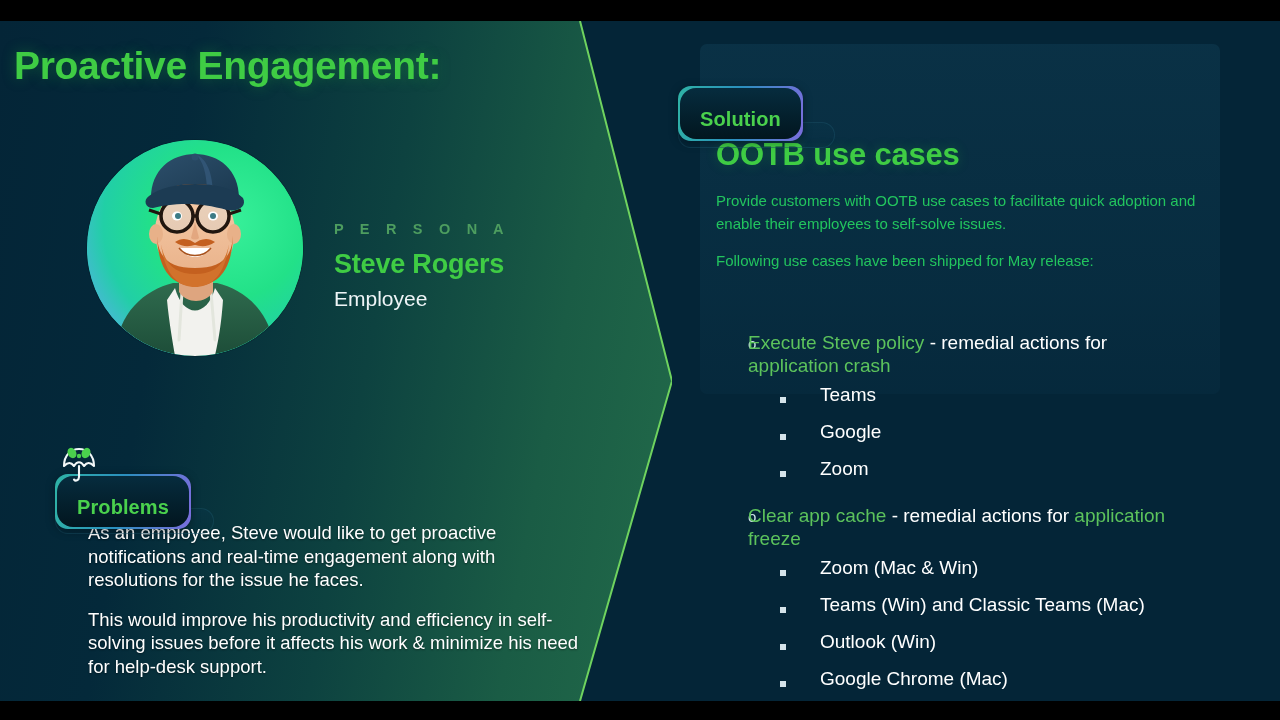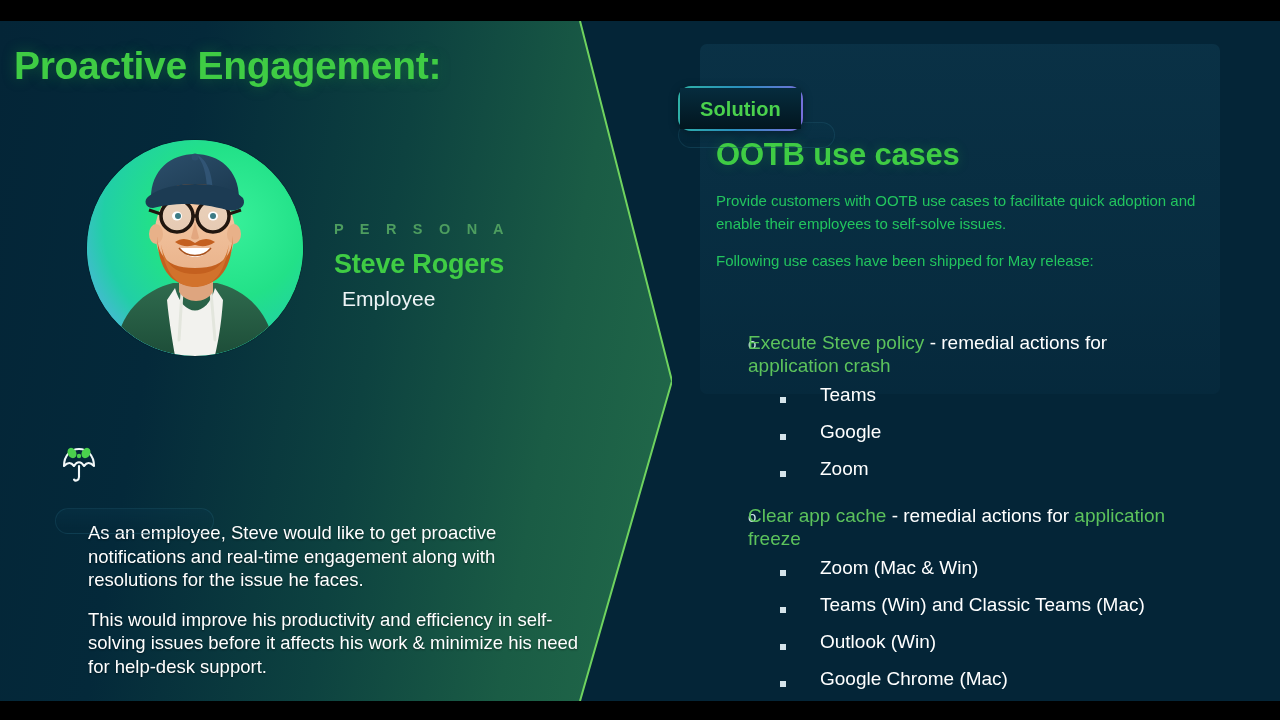--- a/index.html
+++ b/index.html
@@ -111,41 +111,41 @@
     left: 334px;
     top: 228px;
     z-index: 12;
     font-size: 27px;
     font-weight: 700;
     color: #3fcc44;
     letter-spacing: -0.2px;
   }
   .persona-role {
     position: absolute;
-    left: 342px;
+    left: 334px;
     top: 266px;
     z-index: 12;
     font-size: 21px;
     font-weight: 400;
     color: #eef4f6;
   }
 
   
   .badge {
     position: absolute;
     z-index: 20;
     border-radius: 13px;
     padding: 2px;
     background: linear-gradient(100deg, #2fb3a6 0%, #2a8fbe 48%, #7b6ddd 100%);
     box-shadow: 0 2px 10px rgba(0,0,0,0.35);
   }
   .badge-inner {
-    border-radius: 0;
+    border-radius: 16px;
     background: linear-gradient(180deg, #062c3e 0%, #02161f 100%);
-    padding: 10px 20px 8px 20px;
+    padding: 20px 20px 8px 20px;
     text-align: center;
   }
   .badge-text {
     font-size: 20px;
     font-weight: 700;
     color: #4ad14d;
     letter-spacing: 0.1px;
     white-space: nowrap;
   }
   .badge-reflection {
@@ -388,20 +388,25 @@
       <svg viewBox="0 0 42 42" width="42" height="42">
         <path d="M6 22 C6 11 13 5 21 5 C29 5 36 11 36 22 C32 18 29 18 26 22 C23 17 19 17 16 22 C13 18 10 18 6 22 Z" fill="none" stroke="#f2f7f8" stroke-width="2.1" stroke-linejoin="round"></path>
         <path d="M21 22 L21 33 C21 36.5 17.5 37.5 16 35.5" fill="none" stroke="#f2f7f8" stroke-width="2.1" stroke-linecap="round"></path>
         <ellipse cx="14" cy="9" rx="4.2" ry="5.5" transform="rotate(-28 14 9)" fill="#4ad14d"></ellipse>
         <ellipse cx="28" cy="9" rx="4.2" ry="5.5" transform="rotate(28 28 9)" fill="#4ad14d"></ellipse>
         <circle cx="21" cy="12" r="2.2" fill="#4ad14d"></circle>
       </svg>
     </div>
 
     <div class="badge-reflection" id="problems-reflection"></div>
+    <div class="badge" id="problems-badge">
+      <div class="badge-inner">
+        <span class="badge-text">Problems</span>
+      </div>
+    </div>
 
     <div class="problems-body">
       <p>As an employee, Steve would like to get proactive notifications and real-time engagement along with resolutions for the issue he faces.</p>
       <p>This would improve his productivity and efficiency in self-solving issues before it affects his work &amp; minimize his need for help-desk support.</p>
     </div>
 
     <div class="solution-card"></div>
 
     <div class="badge-reflection" id="solution-reflection"></div>
     <div class="badge" id="solution-badge">

